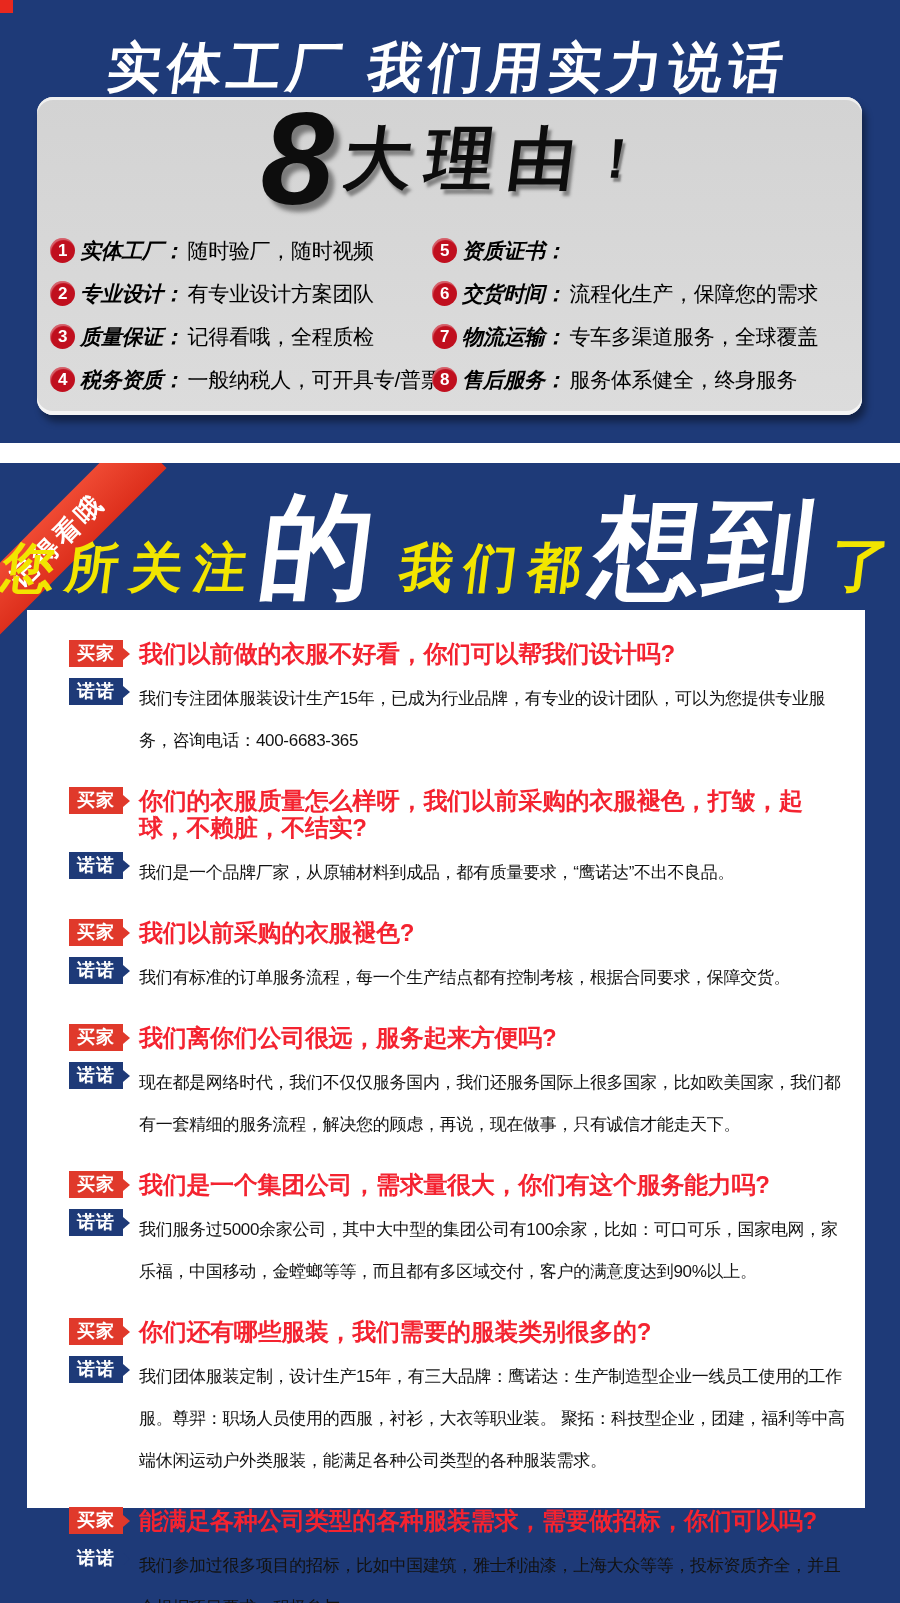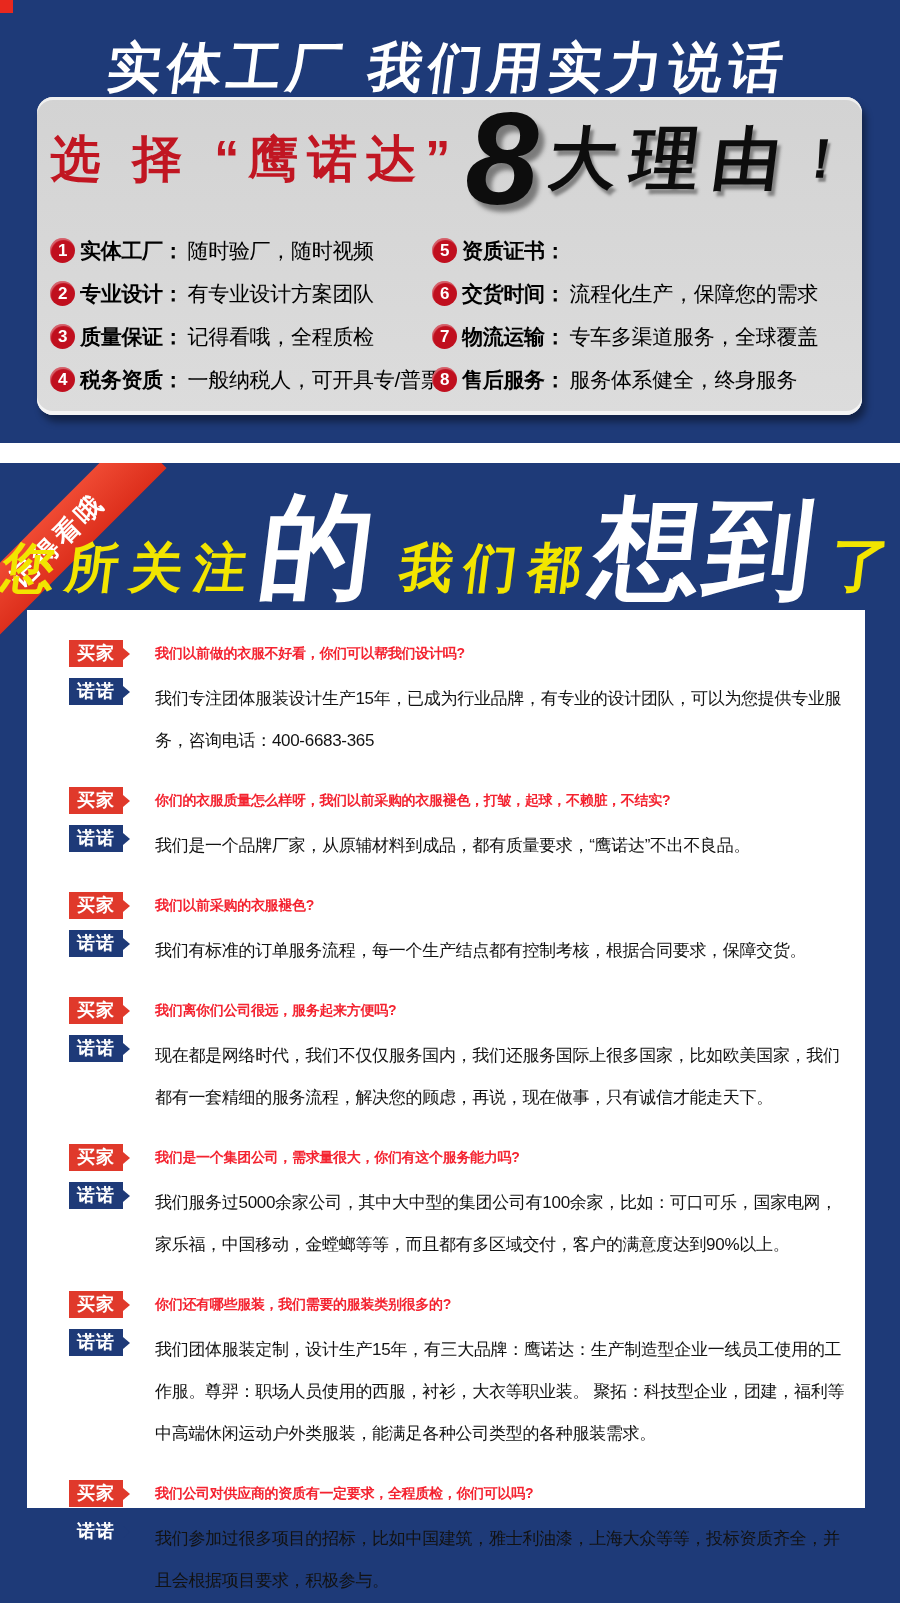--- a/index.html
+++ b/index.html
@@ -37,21 +37,21 @@
   .reasons{
     display:grid;grid-template-columns:382px 1fr;grid-auto-flow:column;
     grid-template-rows:repeat(4,43px);padding:14px 0 0 13px;white-space:nowrap;
   }
   .reason{display:flex;align-items:center;font-size:21px;letter-spacing:-0.3px;color:#000;}
   .rnum{
     width:25px;height:25px;border-radius:50%;background:#c00f1e;color:#fff;
     font-weight:bold;font-size:17px;display:flex;align-items:center;justify-content:center;
     margin-right:5px;flex:0 0 25px;box-shadow:inset 1px 2px 1px rgba(255,255,255,0.35);
   }
-  .rlabel{font-weight:900;}
+  .rlabel{font-weight:900;font-style:italic;}
   .rdesc{margin-left:4px;}
   
   .band{height:20px;background:#ffffff;}
   
   .section2{height:1140px;position:relative;overflow:hidden;}
   .ribbon{
     position:absolute;top:52px;left:-70px;width:256px;transform:rotate(-45deg);
     background:linear-gradient(#ef4a33,#dd2f1c);color:#fff;font-size:26px;font-weight:900;
     text-align:center;padding:8px 0;letter-spacing:4px;
   }
@@ -66,48 +66,47 @@
   .t-y3{color:#f2e500;font-size:60px;margin-left:14px;}
   .content-box{
     position:absolute;left:27px;top:147px;width:838px;height:898px;background:#ffffff;
     box-sizing:border-box;padding:30px 16px 0 42px;
   }
   .qa-pair{margin-bottom:25px;}
   .qa-row{display:flex;align-items:flex-start;}
   .qa-row.seller{margin-top:11px;justify-content:space-between;}
   .qa-label{
     position:relative;color:#fff;font-weight:900;font-size:18px;line-height:23px;
-    padding:2px 8px;flex:0 0 auto;margin-right:32px;letter-spacing:1px;
+    padding:2px 8px;flex:0 0 auto;margin-right:16px;letter-spacing:1px;
   }
   .lbl-red{background:#e0392b;}
   .lbl-blue{background:#1e3a78;}
   .qa-label::after{
     content:'';position:absolute;right:-7px;top:50%;margin-top:-6px;
     border-top:6px solid transparent;border-bottom:6px solid transparent;
   }
   .lbl-red::after{border-left:7px solid #e0392b;}
   .lbl-blue::after{border-left:7px solid #1e3a78;}
-  .qa-q{color:#f42330;font-weight:900;font-size:14px;line-height:27px;letter-spacing:-0.3px;flex:1;}
+  .qa-q{color:#f42330;font-weight:900;font-size:24px;line-height:27px;letter-spacing:-0.3px;flex:1;}
   .qa-a{color:#121212;font-size:17px;line-height:42px;letter-spacing:-0.3px;flex:1;}
   .footer{
     position:absolute;left:0;right:0;bottom:0;height:95px;
     display:flex;align-items:center;justify-content:center;
     color:#ffffff;font-size:37px;font-weight:bold;letter-spacing:2px;
   }
 </style>
 </head>
 <body>
 
 <div class="header">
   <div class="corner-red"></div>
   <div class="banner-title">实体工厂 我们用实力说话</div>
 
   <div class="panel">
     <div class="panel-title">
-      <span class="pt-red">选 择 “鹰诺达”</span>
       <span class="pt-8">8</span>
       <span class="pt-black">大理由</span>
       <span class="pt-mark">！</span>
     </div>
     <div class="reasons">
 
         <div class="reason">
           <span class="rnum">1</span>
           <span class="rlabel">实体工厂：</span>
           <span class="rdesc">随时验厂，随时视频</span>
@@ -235,21 +234,21 @@
         </div>
         <div class="qa-row seller">
           <span class="qa-label lbl-blue">诺诺</span>
           <span class="qa-a">我们团体服装定制，设计生产15年，有三大品牌：鹰诺达：生产制造型企业一线员工使用的工作服。尊羿：职场人员使用的西服，衬衫，大衣等职业装。 聚拓：科技型企业，团建，福利等中高端休闲运动户外类服装，能满足各种公司类型的各种服装需求。</span>
         </div>
       </div>
 
       <div class="qa-pair">
         <div class="qa-row buyer">
           <span class="qa-label lbl-red">买家</span>
-          <span class="qa-q">我们公司对供应商的资质有一定要求，全程质检，你们可以吗?</span>
+          <span class="qa-q">能满足各种公司类型的各种服装需求，需要做招标，你们可以吗?</span>
         </div>
         <div class="qa-row seller">
           <span class="qa-label lbl-blue">诺诺</span>
           <span class="qa-a">我们参加过很多项目的招标，比如中国建筑，雅士利油漆，上海大众等等，投标资质齐全，并且会根据项目要求，积极参与。</span>
         </div>
       </div>
 
       <div class="qa-pair">
         <div class="qa-row buyer">
           <span class="qa-label lbl-red">买家</span>

